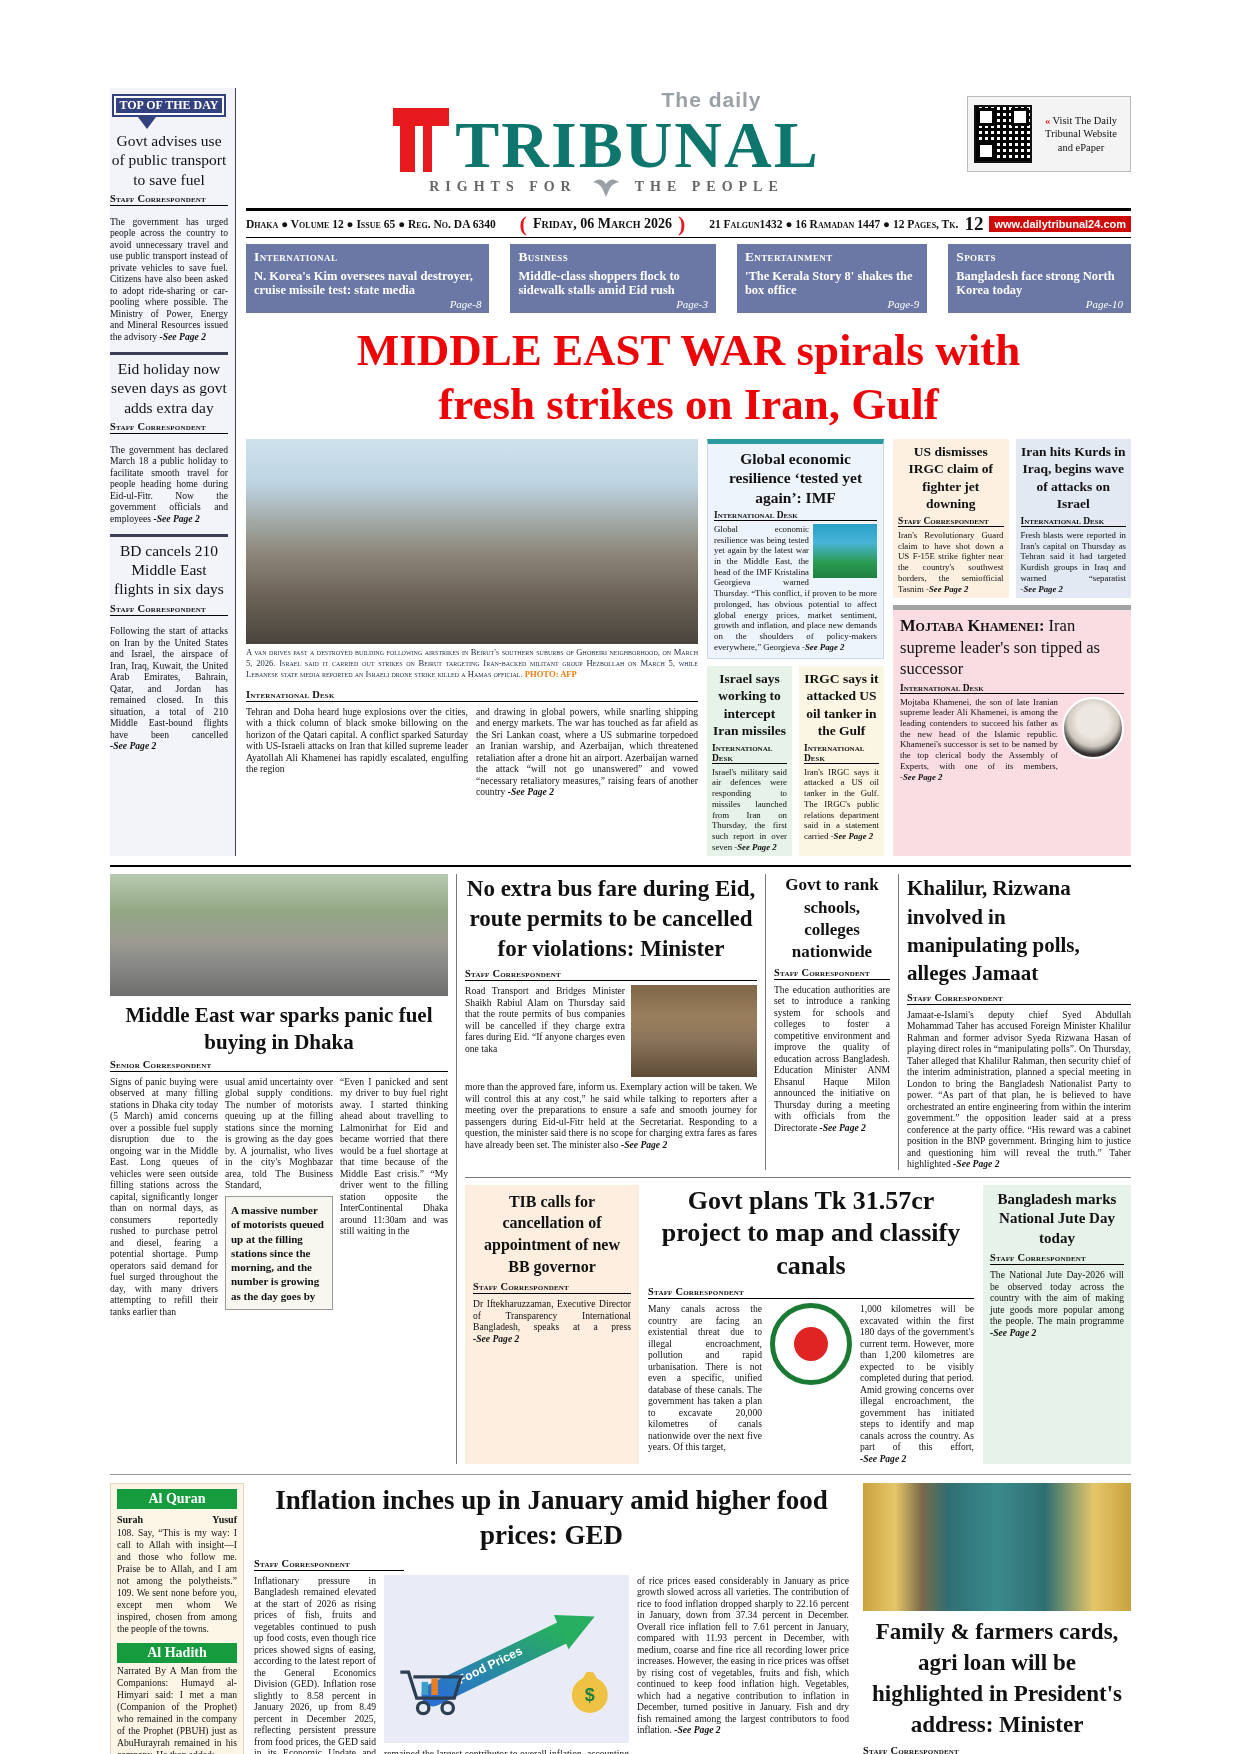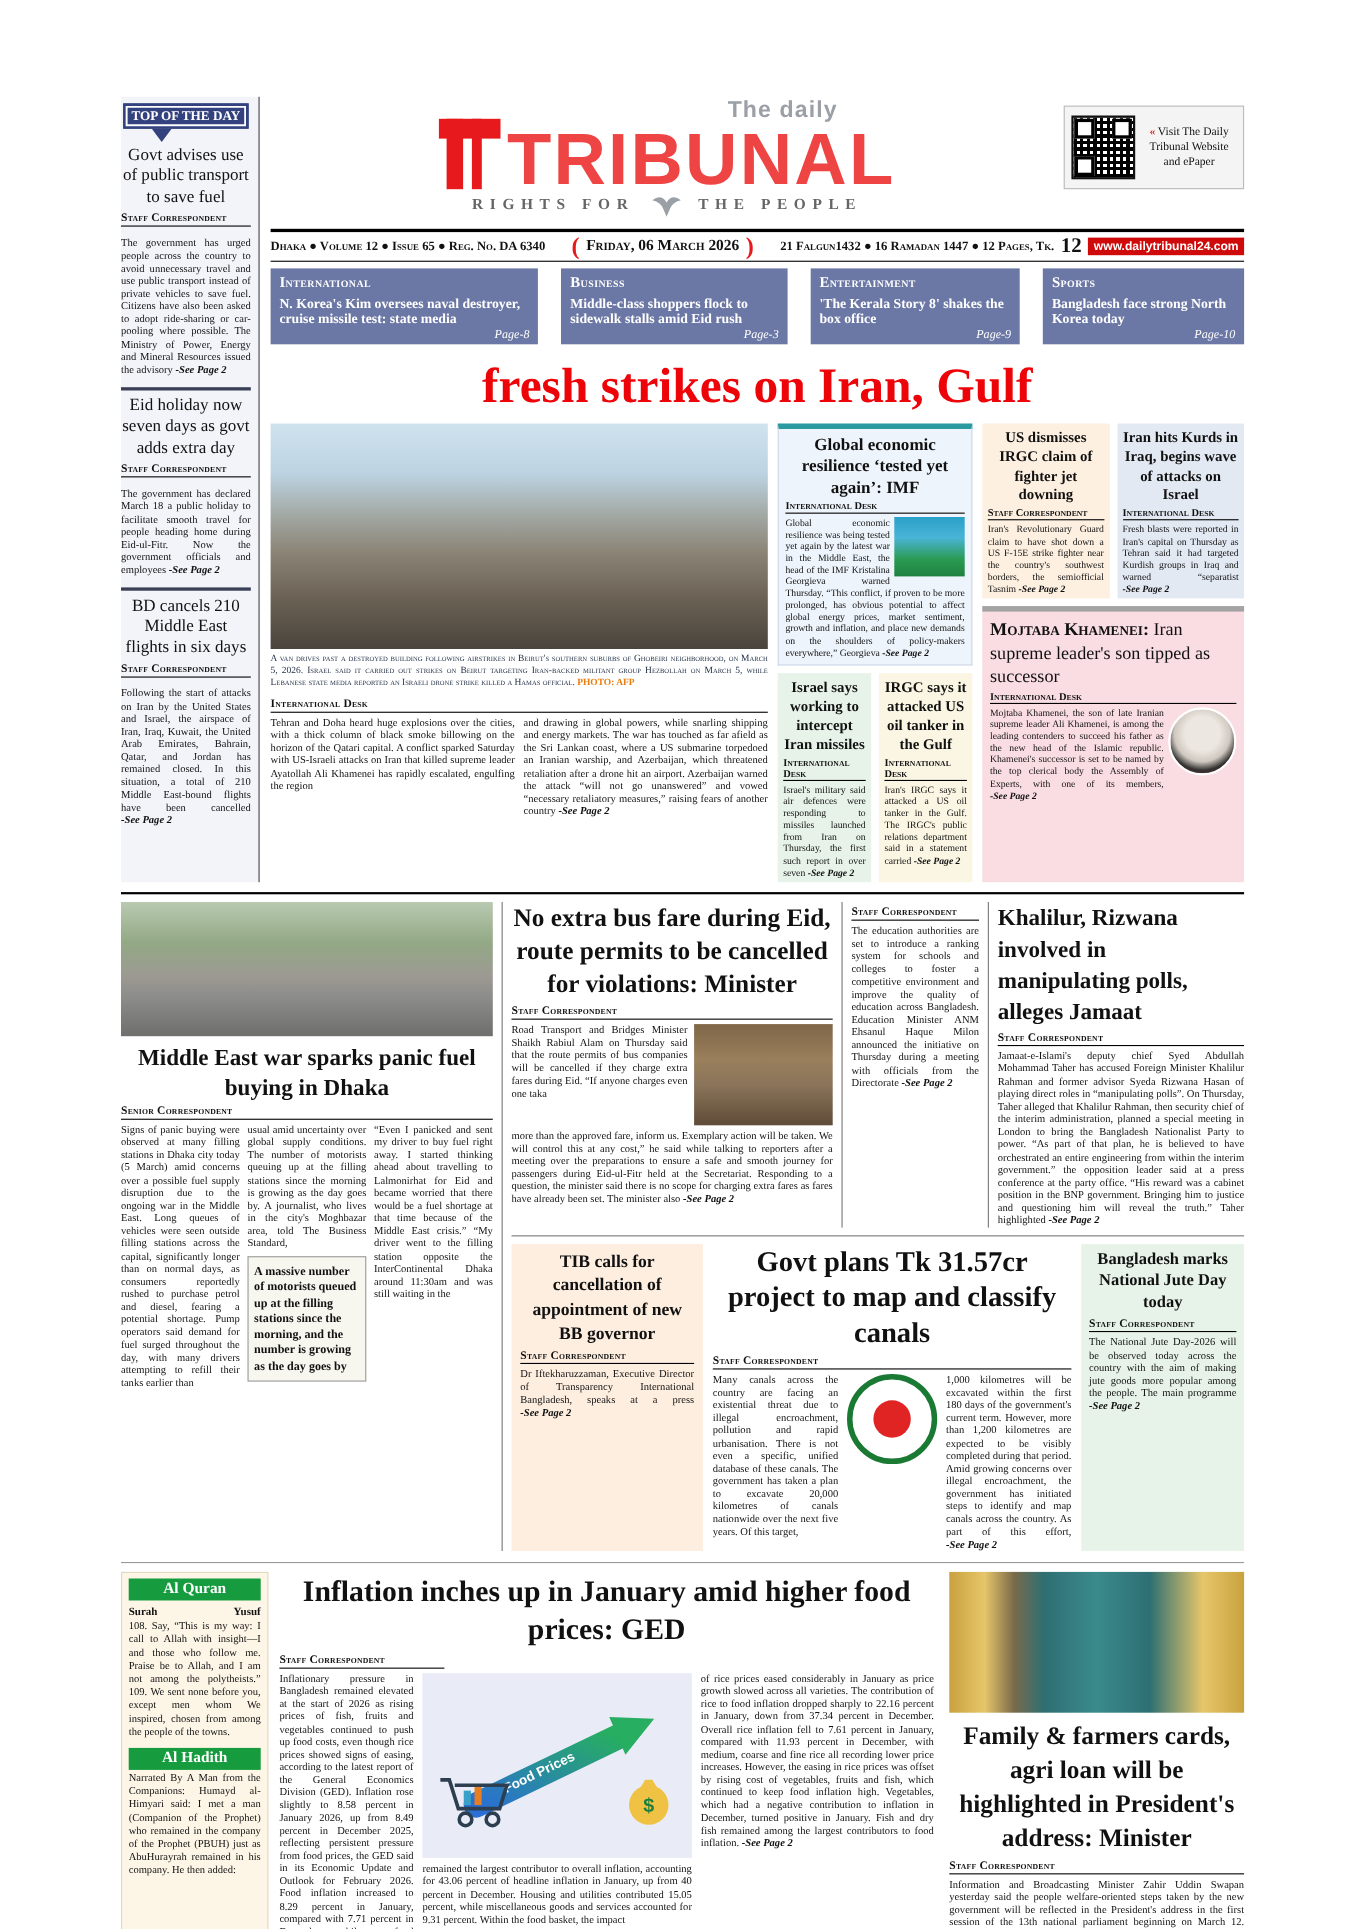--- a/index.html
+++ b/index.html
@@ -23,22 +23,22 @@
   
   .masthead{display:flex;align-items:flex-start;position:relative;height:118px;}
   .mast-center{flex:1;text-align:center;position:relative;}
   .the-daily{color:#9aa0a6;font-family:"Liberation Sans",sans-serif;font-weight:bold;font-size:21px;
              margin-left:210px;letter-spacing:1px;}
   .brandrow{display:flex;justify-content:center;align-items:flex-end;margin-top:-4px;}
   .logo{position:relative;width:58px;height:66px;flex:none;margin-right:4px;}
   .logo .bar{position:absolute;top:0;left:0;width:56px;height:18px;background:#e8191c;}
   .logo .st1{position:absolute;top:0;left:7px;width:15px;height:64px;background:#e8191c;}
   .logo .st2{position:absolute;top:0;left:30px;width:9px;height:64px;background:#e8191c;}
-  .brand{font-size:66px;line-height:.9;font-weight:bold;letter-spacing:2px;color:#ef4444;
-         font-family:Liberation Sans, sans-serif;}
+  .brand{font-size:66px;line-height:.9;font-weight:bold;letter-spacing:2px;color:#0f766e;
+         font-family:Liberation Serif, serif;}
   .tagline{display:flex;justify-content:center;align-items:center;gap:14px;color:#666;font-weight:bold;
            font-size:14px;letter-spacing:6px;margin-top:2px;}
   .eagle{width:30px;height:22px;flex:none;}
   .qr-box{flex:none;width:150px;border:1px solid #bbb;background:#f4f4f4;display:flex;gap:6px;
           padding:8px 6px;align-items:center;margin-top:8px;}
   .qr{width:54px;height:54px;flex:none;position:relative;border:2px solid #111;
       background:
         repeating-linear-gradient(0deg,#000 0 3px,transparent 3px 6px),
         repeating-linear-gradient(90deg,#000 0 3px,#fff 3px 6px);}
   .qr i{position:absolute;width:12px;height:12px;background:#fff;border:3px solid #000;}
@@ -229,20 +229,21 @@
           <span class="pg">Page-9</span>
         </div>
         <div class="teaser t3">
           <span class="sec">Sports</span>
           <span class="ttl">Bangladesh face strong North Korea today</span>
           <span class="pg">Page-10</span>
         </div>
       </div>
 
       <div class="main-headline">
+        <div>MIDDLE EAST WAR spirals with</div>
         <div>fresh strikes on Iran, Gulf</div>
       </div>
 
       <div class="content-row">
 
         <div class="col-photo">
           <div class="photo-beirut"></div>
           <p class="caption"><span>A van drives past a destroyed building following airstrikes in Beirut's southern suburbs of Ghobeiri neighborhood, on March 5, 2026. Israel said it carried out strikes on Beirut targeting Iran-backed militant group Hezbollah on March 5, while Lebanese state media reported an Israeli drone strike killed a Hamas official.</span> <span class="credit">PHOTO: AFP</span></p>
           <div class="byline desk-byline">International Desk</div>
           <div class="twocol">
@@ -323,20 +324,21 @@
           <div class="busfare-title">No extra bus fare during Eid, route permits to be cancelled for violations: Minister</div>
           <div class="byline">Staff Correspondent</div>
           <div class="busfare-row">
             <div class="txt body-text">Road Transport and Bridges Minister Shaikh Rabiul Alam on Thursday said that the route permits of bus companies will be cancelled if they charge extra fares during Eid. “If anyone charges even one taka</div>
             <div class="photo-minister"></div>
           </div>
           <p class="body-text" style="margin:4px 0 0 0;"><span>more than the approved fare, inform us. Exemplary action will be taken. We will control this at any cost,” he said while talking to reporters after a meeting over the preparations to ensure a safe and smooth journey for passengers during Eid-ul-Fitr held at the Secretariat. Responding to a question, the minister said there is no scope for charging extra fares as fares have already been set. The minister also</span> <span class="see">-See Page 2</span></p>
         </div>
 
         <div class="rank">
+          <div class="rank-title">Govt to rank schools, colleges nationwide</div>
           <div class="byline">Staff Correspondent</div>
           <p class="body-text" style="margin:0;"><span>The education authorities are set to introduce a ranking system for schools and colleges to foster a competitive environment and improve the quality of education across Bangladesh. Education Minister ANM Ehsanul Haque Milon announced the initiative on Thursday during a meeting with officials from the Directorate</span> <span class="see">-See Page 2</span></p>
         </div>
 
         <div class="khalilur">
           <div class="khalilur-title">Khalilur, Rizwana involved in manipulating polls, alleges Jamaat</div>
           <div class="byline">Staff Correspondent</div>
           <p class="body-text" style="margin:0;"><span>Jamaat-e-Islami's deputy chief Syed Abdullah Mohammad Taher has accused Foreign Minister Khalilur Rahman and former advisor Syeda Rizwana Hasan of playing direct roles in “manipulating polls”. On Thursday, Taher alleged that Khalilur Rahman, then security chief of the interim administration, planned a special meeting in London to bring the Bangladesh Nationalist Party to power. “As part of that plan, he is believed to have orchestrated an entire engineering from within the interim government.” the opposition leader said at a press conference at the party office. “His reward was a cabinet position in the BNP government. Bringing him to justice and questioning him will reveal the truth.” Taher highlighted</span> <span class="see">-See Page 2</span></p>
         </div>
       </div>

